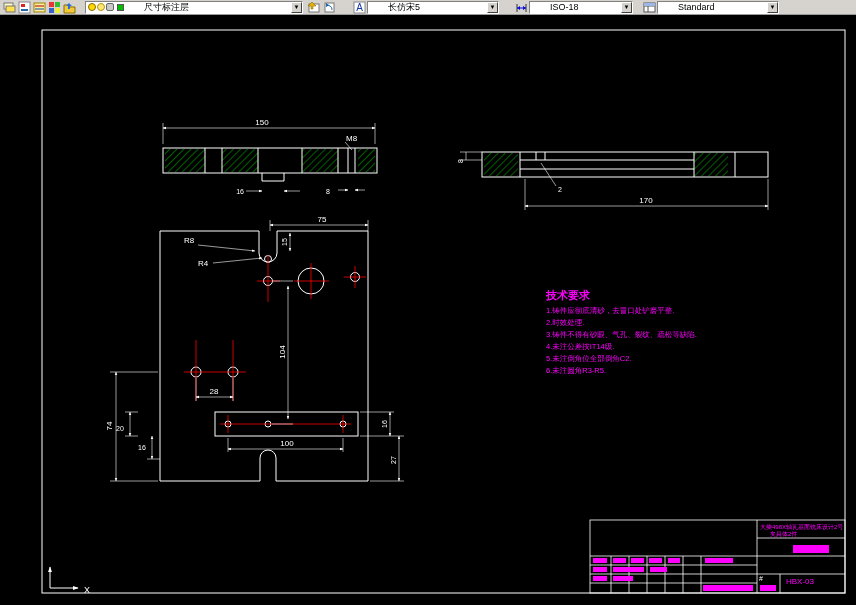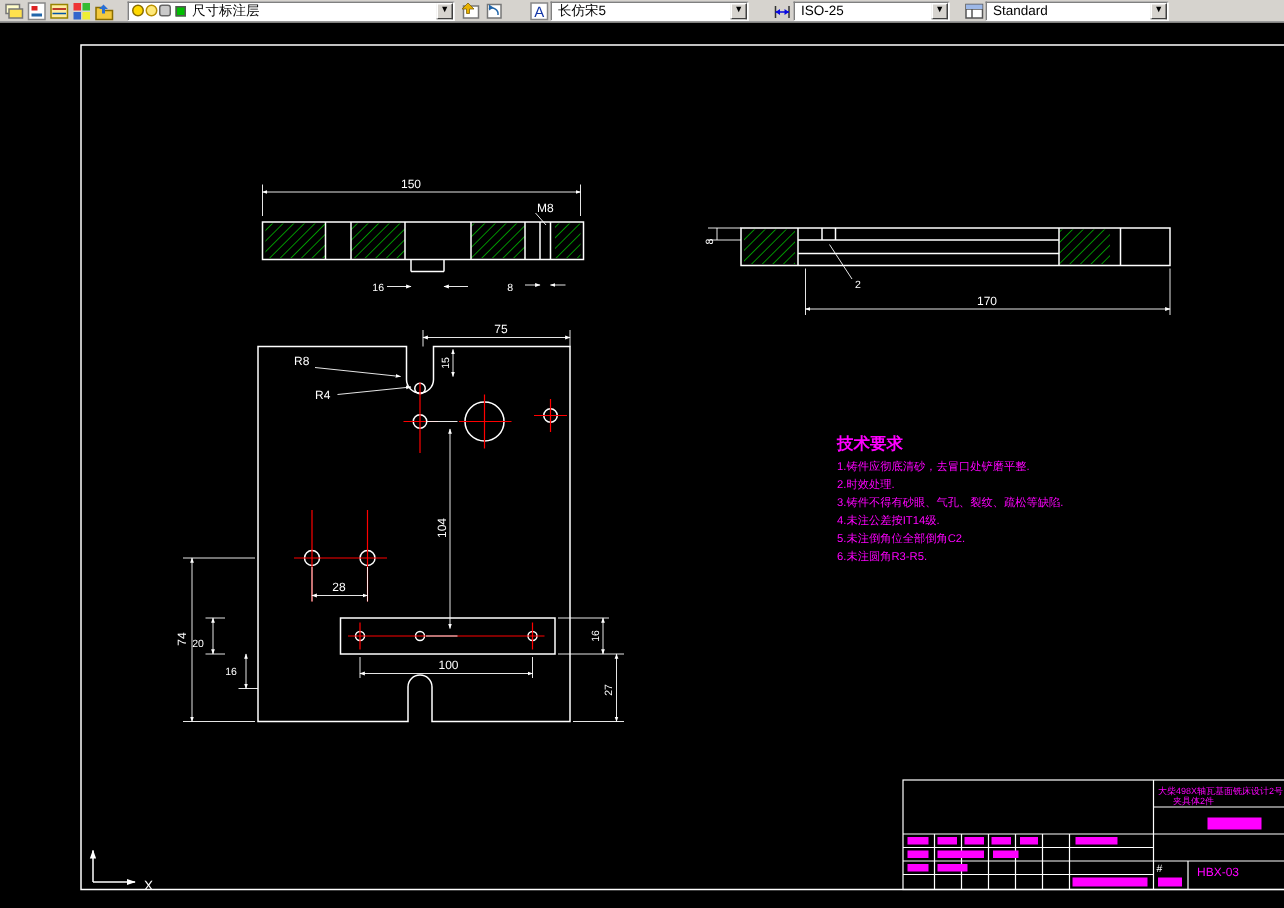--- a/index.html
+++ b/index.html
@@ -7,29 +7,29 @@
   body{font-family:"Liberation Sans",sans-serif;background:#000}
   .app{position:relative;width:856px;height:605px;background:#000}
 
   
   .toolbar{position:absolute;top:0;left:0;width:856px;height:15px;background:#d6d3ce;
     border-bottom:1px solid #9a9a9a;display:flex;align-items:center;padding:1px 2px;z-index:5}
   .tb-icon{width:13px;height:13px;margin:0 1px;display:flex;align-items:center;justify-content:center;flex:none}
   .combo{height:13px;background:#fff;border-top:1px solid #808080;border-left:1px solid #808080;
     border-bottom:1px solid #fff;border-right:1px solid #fff;display:flex;align-items:center;
     font-size:9px;color:#000;padding-left:2px;flex:none;overflow:hidden}
-  .combo .val{white-space:nowrap;margin-left:2px}
+  .combo .val{white-space:nowrap;margin-left:18px}
   .arrow-btn{margin-left:auto;width:11px;height:11px;background:#d6d3ce;flex:none;
     border-top:1px solid #fff;border-left:1px solid #fff;border-bottom:1px solid #404040;border-right:1px solid #404040;
     display:flex;align-items:center;justify-content:center;font-size:6px;color:#000;line-height:1}
   .mini{width:8px;height:8px;flex:none;margin-right:1px;border-radius:50%}
   .sw{width:7px;height:7px;flex:none;margin:0 2px;border:1px solid #555}
 
   
-  .canvas{position:absolute;top:15px;left:12px;width:732px;height:590px;background:#000}
+  .canvas{position:absolute;top:15px;left:0;width:732px;height:590px;background:#000}
   svg text{font-family:"Liberation Sans",sans-serif;fill:#fff;stroke:none}
   .ol{stroke:#fff;stroke-width:1;fill:none}
   .thin{stroke:#fff;stroke-width:.6;fill:none}
   .red{stroke:#ff0000;stroke-width:.8;fill:none}
   .dimt{font-size:8px;fill:#fff}
   .mgt{fill:#ff00ff}
   .mgf{fill:#ff00ff;stroke:none}
 </style>
 </head>
 <body>
@@ -109,21 +109,21 @@
 
     <div class="tb-icon" style="margin-left:16px">
       <svg width="13" height="13">
           <line x1="2" y1="3" x2="2" y2="11" stroke="#333"></line>
           <line x1="11" y1="3" x2="11" y2="11" stroke="#333"></line>
           <line x1="2" y1="7" x2="11" y2="7" stroke="#0a0ae0"></line>
           <path d="M2,7 l3,-2 v4 z M11,7 l-3,-2 v4 z" fill="#0a0ae0"></path>
         </svg>
     </div>
     <div class="combo" style="width:104px">
-      <span class="val">ISO-25</span>
+      <span class="val">ISO-18</span>
       <span class="arrow-btn">▼</span>
     </div>
 
     <div class="tb-icon" style="margin-left:10px">
       <svg width="13" height="13">
           <rect x="1" y="2" width="11" height="9" fill="#fff" stroke="#555"></rect>
           <line x1="1" y1="5" x2="12" y2="5" stroke="#555"></line>
           <line x1="5" y1="2" x2="5" y2="11" stroke="#555"></line>
           <rect x="1" y="2" width="11" height="3" fill="#9db8e8"></rect>
         </svg>

